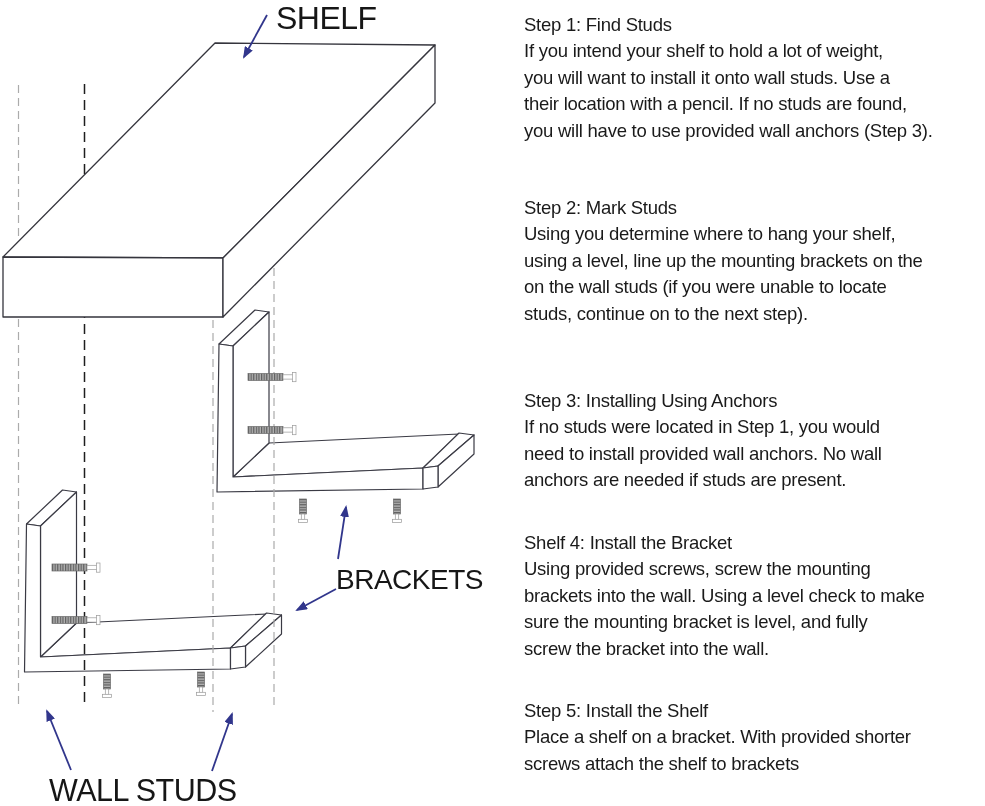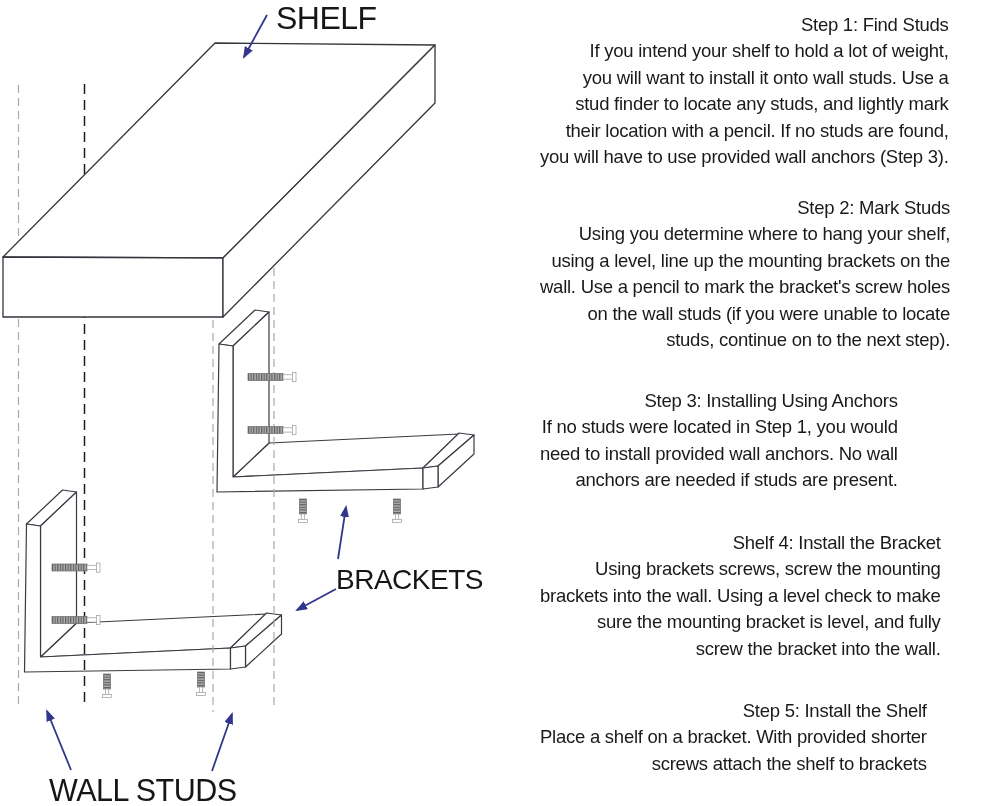--- a/index.html
+++ b/index.html
@@ -6,21 +6,21 @@
     margin: 0; padding: 0;
     width: 985px; height: 806px;
     background: #ffffff;
     overflow: hidden;
     font-family: "Liberation Sans", sans-serif;
   }
   #stage { position: relative; width: 832px; height: 806px; }
   #diagram-svg { position: absolute; left: 0; top: 0; }
 
   .steps { position: absolute; left: 524px; top: 0; width: 461px; height: 806px; }
-  .step { position: absolute; left: 16px; text-align: right; }
+  .step { position: absolute; left: 0; }
   .step-line {
     font-size: 18.5px;
     line-height: 26.4px;
     letter-spacing: -0.25px;
     color: #1a1a1a;
     white-space: nowrap;
   }
   .diagram-label {
     fill: #161616;
     font-family: "Liberation Sans", sans-serif;
@@ -118,44 +118,42 @@
     <text class="diagram-label" x="336" y="589" font-size="28">BRACKETS</text>
     <text class="diagram-label" x="49" y="801" font-size="30.5">WALL STUDS</text>
   </svg>
 
   <div class="steps">
 
     <div class="step" style="top:12px">
       <div class="step-line">Step 1: Find Studs</div>
       <div class="step-line">If you intend your shelf to hold a lot of weight,</div>
       <div class="step-line">you will want to install it onto wall studs. Use a</div>
-      <div class="step-line">stud finder to locate any studs, and lightly mark</div>
       <div class="step-line">their location with a pencil. If no studs are found,</div>
       <div class="step-line">you will have to use provided wall anchors (Step 3).</div>
     </div>
 
     <div class="step" style="top:195px">
       <div class="step-line">Step 2: Mark Studs</div>
       <div class="step-line">Using you determine where to hang your shelf,</div>
       <div class="step-line">using a level, line up the mounting brackets on the</div>
-      <div class="step-line">wall. Use a pencil to mark the bracket's screw holes</div>
       <div class="step-line">on the wall studs (if you were unable to locate</div>
       <div class="step-line">studs, continue on to the next step).</div>
     </div>
 
     <div class="step" style="top:388px">
       <div class="step-line">Step 3: Installing Using Anchors</div>
       <div class="step-line">If no studs were located in Step 1, you would</div>
       <div class="step-line">need to install provided wall anchors. No wall</div>
       <div class="step-line">anchors are needed if studs are present.</div>
     </div>
 
     <div class="step" style="top:530px">
       <div class="step-line">Shelf 4: Install the Bracket</div>
-      <div class="step-line">Using brackets screws, screw the mounting</div>
+      <div class="step-line">Using provided screws, screw the mounting</div>
       <div class="step-line">brackets into the wall. Using a level check to make</div>
       <div class="step-line">sure the mounting bracket is level, and fully</div>
       <div class="step-line">screw the bracket into the wall.</div>
     </div>
 
     <div class="step" style="top:698px">
       <div class="step-line">Step 5: Install the Shelf</div>
       <div class="step-line">Place a shelf on a bracket. With provided shorter</div>
       <div class="step-line">screws attach the shelf to brackets</div>
     </div>

